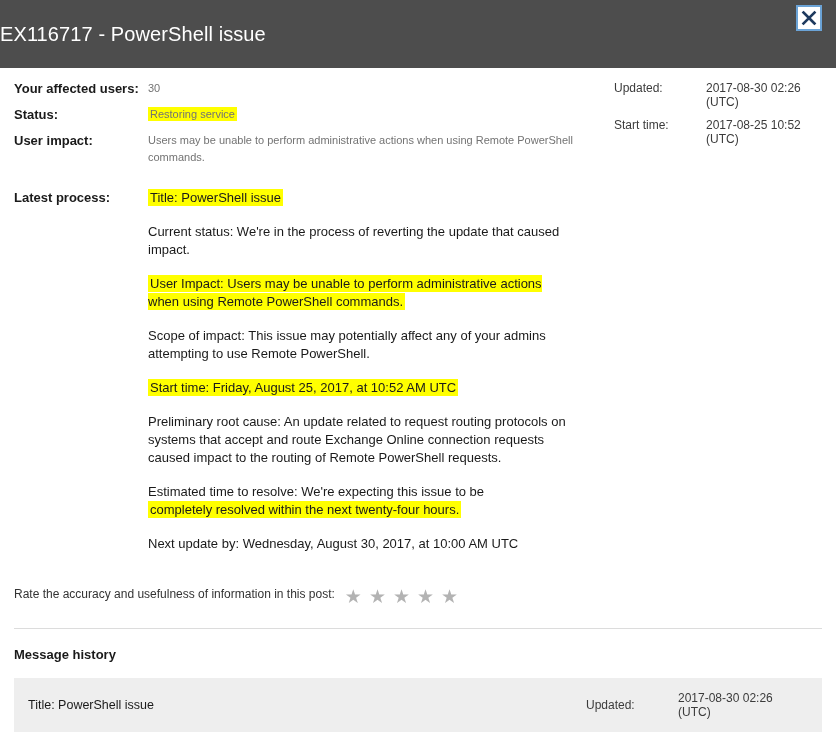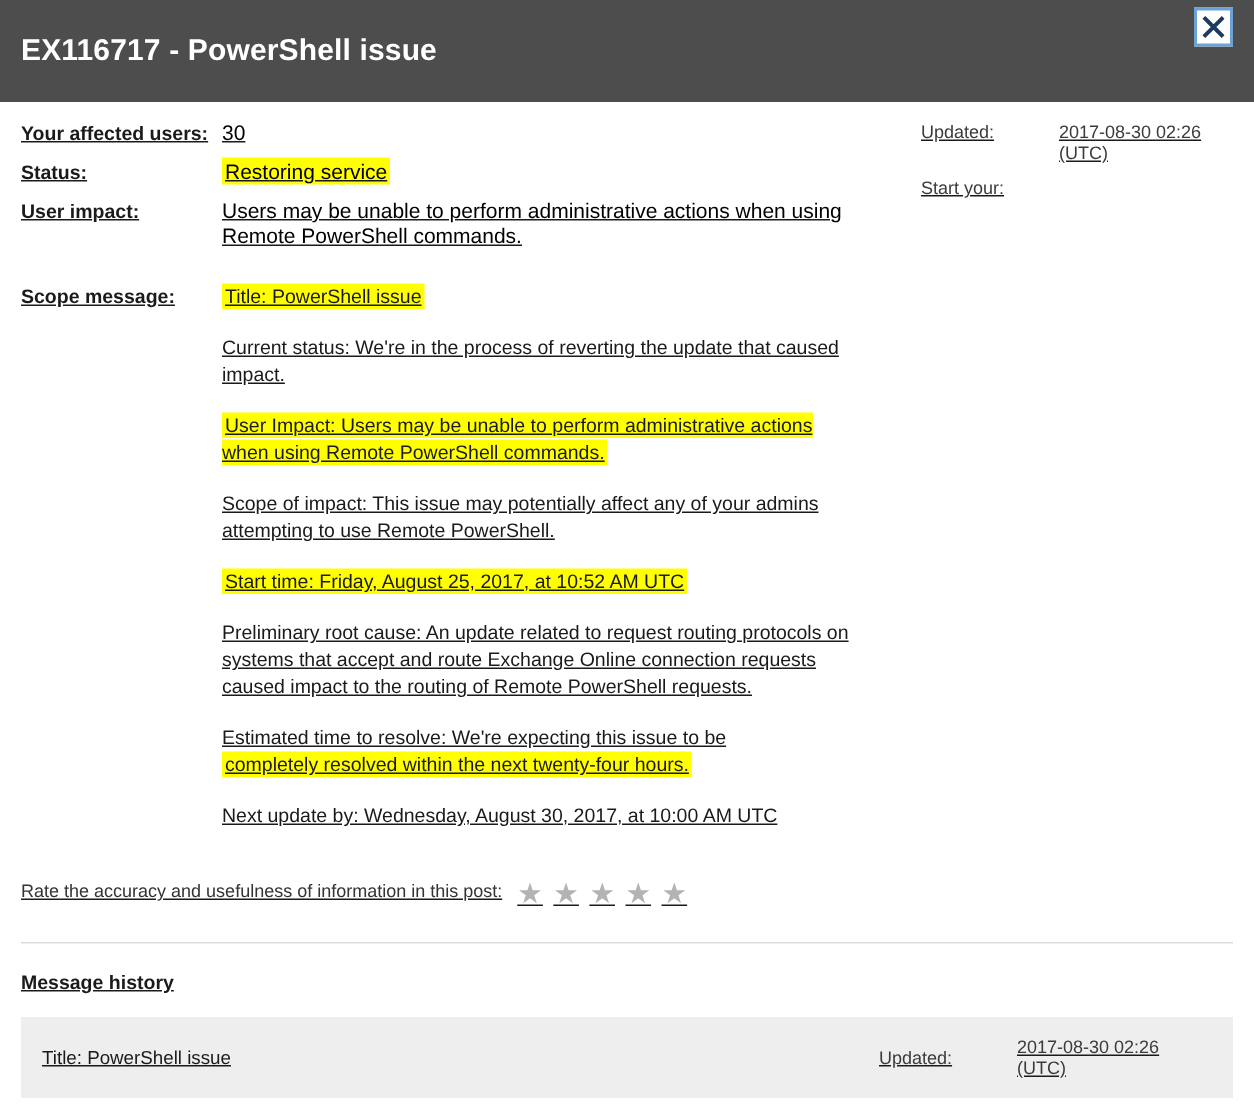--- a/index.html
+++ b/index.html
@@ -21,22 +21,21 @@
   .titlebar {
     position: relative;
     height: 68px;
     background: #4d4d4d;
     display: flex;
     align-items: center;
   }
   .titlebar-title {
     color: #ffffff;
     font-size: 20px;
-    font-weight: 700;
-    padding-left: 14px;
+    font-weight: 400;
     letter-spacing: 0.1px;
   }
   .close-button {
     position: absolute;
     right: 14px;
     top: 5px;
     width: 26px;
     height: 26px;
     background: #ffffff;
     border: 2px solid #6ba3d6;
@@ -44,21 +43,20 @@
     align-items: center;
     justify-content: center;
     cursor: pointer;
   }
   .close-button svg { display: block; }
 
   
   .content {
     padding: 12px 14px 0 14px;
     position: relative;
-    text-decoration: underline;
   }
 
   .meta-grid {
     display: flex;
   }
   .meta-left {
     width: 600px;
     flex: none;
   }
   .meta-right {
@@ -73,23 +71,23 @@
   .row-label {
     width: 134px;
     flex: none;
     font-weight: bold;
     font-size: 13px;
     color: #1a1a1a;
     line-height: 17px;
   }
   .row-value {
     flex: 1;
-    font-size: 14px;
+    font-size: 11px;
     line-height: 17px;
-    color: #000000;
+    color: #737373;
   }
 
   .right-row {
     display: flex;
     margin-bottom: 9px;
     font-size: 12px;
     color: #3b3b3b;
   }
   .right-label {
     width: 92px;
@@ -214,28 +212,29 @@
       </div>
 
     </div>
 
     <div class="meta-right">
       <div class="right-row">
         <div class="right-label">Updated:</div>
         <div class="right-value">2017-08-30 02:26 (UTC)</div>
       </div>
       <div class="right-row">
-        <div class="right-label">Start your:</div>
+        <div class="right-label">Start time:</div>
+        <div class="right-value">2017-08-25 10:52 (UTC)</div>
       </div>
     </div>
 
   </div>
 
   <div class="latest-row">
-    <div class="row-label">Scope message:</div>
+    <div class="row-label">Latest process:</div>
     <div class="msg-body">
 
       <p class="msg-p"><span class="hl">Title: PowerShell issue</span></p>
 
       <p class="msg-p">Current status: We're in the process of reverting the update that caused impact.</p>
 
       <p class="msg-p"><span class="hl">User Impact: Users may be unable to perform administrative actions when using Remote PowerShell commands.</span></p>
 
       <p class="msg-p">Scope of impact: This issue may potentially affect any of your admins attempting to use Remote PowerShell.</p>
 

